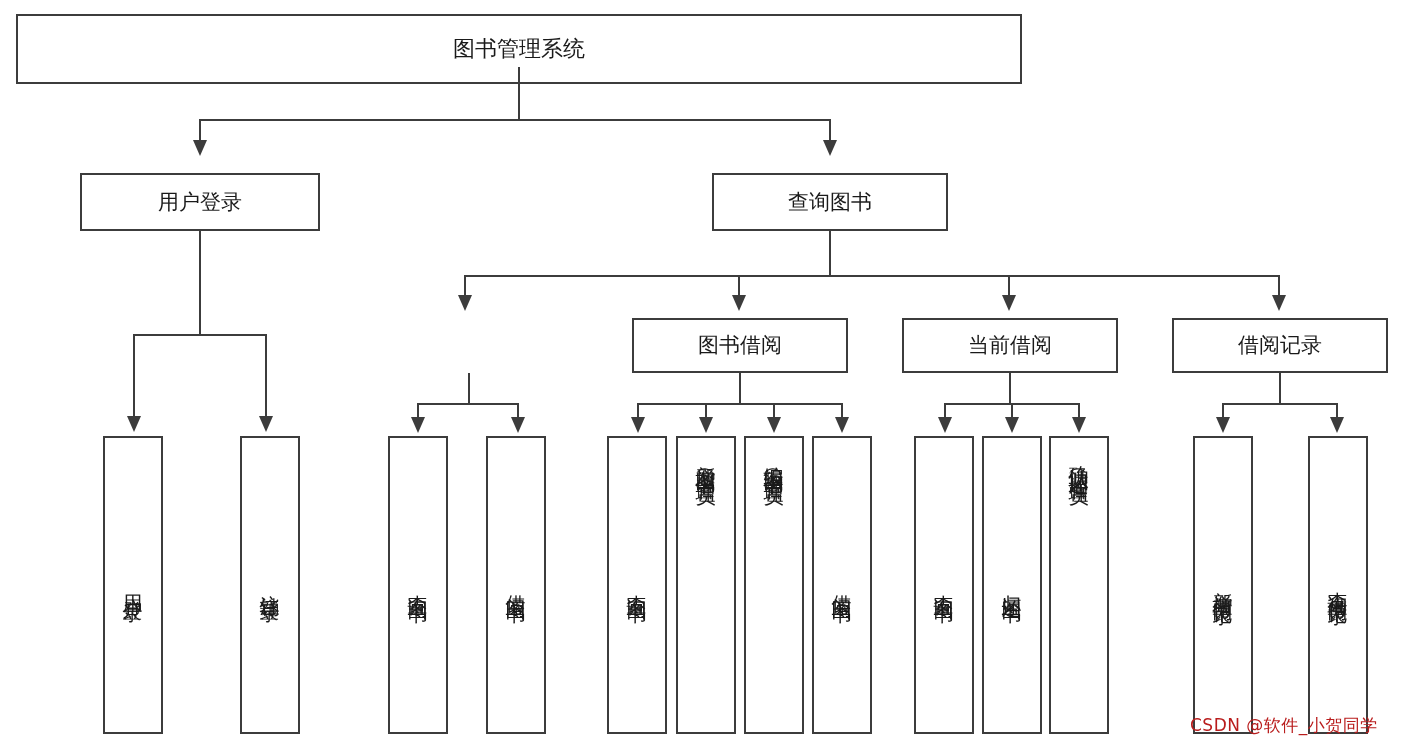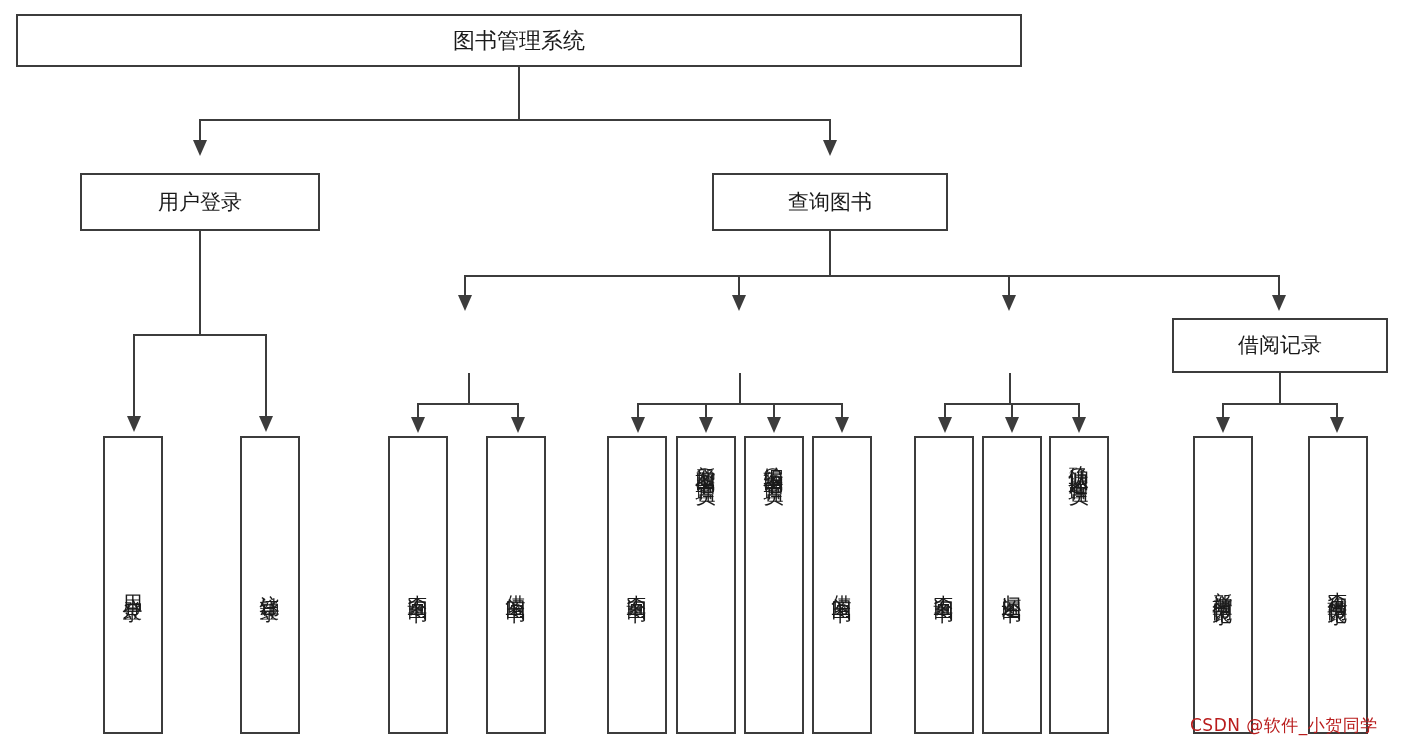--- a/index.html
+++ b/index.html
@@ -78,21 +78,21 @@
     font-size: 17px;
     white-space: nowrap;
     letter-spacing: 0.5px;
   }
 </style>
 </head>
 <body>
 
 <div id="canvas">
 
-  <div class="node horiz root" style="left:16px; top:14px; width:1006px; height:53px;">
+  <div class="node horiz root" style="left:16px; top:14px; width:1006px; height:70px;">
     <span class="label">图书管理系统</span>
   </div>
 
   <div class="edge v" style="left:518px; top:67px; width:2px; height:53px;"></div>
 
   <div class="edge h" style="left:199px; top:119px; width:632px; height:2px;"></div>
   <div class="edge v" style="left:199px; top:119px; width:2px; height:23px;"></div>
   <div class="edge v" style="left:829px; top:119px; width:2px; height:23px;"></div>
   <div class="arrow" style="left:193px; top:140px;"></div>
   <div class="arrow" style="left:823px; top:140px;"></div>
@@ -116,20 +116,26 @@
   <div class="edge h" style="left:464px; top:275px; width:816px; height:2px;"></div>
   <div class="edge v" style="left:464px; top:275px; width:2px; height:22px;"></div>
   <div class="edge v" style="left:738px; top:275px; width:2px; height:22px;"></div>
   <div class="edge v" style="left:1008px; top:275px; width:2px; height:22px;"></div>
   <div class="edge v" style="left:1278px; top:275px; width:2px; height:22px;"></div>
   <div class="arrow" style="left:458px; top:295px;"></div>
   <div class="arrow" style="left:732px; top:295px;"></div>
   <div class="arrow" style="left:1002px; top:295px;"></div>
   <div class="arrow" style="left:1272px; top:295px;"></div>
 
+  <div class="node horiz" style="left:632px; top:318px; width:216px; height:55px;">
+    <span class="label">图书借阅</span>
+  </div>
+  <div class="node horiz" style="left:902px; top:318px; width:216px; height:55px;">
+    <span class="label">当前借阅</span>
+  </div>
   <div class="node horiz" style="left:1172px; top:318px; width:216px; height:55px;">
     <span class="label">借阅记录</span>
   </div>
 
   <div class="edge v" style="left:468px; top:373px; width:2px; height:31px;"></div>
   <div class="edge h" style="left:417px; top:403px; width:102px; height:2px;"></div>
   <div class="edge v" style="left:417px; top:403px; width:2px; height:16px;"></div>
   <div class="edge v" style="left:517px; top:403px; width:2px; height:16px;"></div>
   <div class="arrow" style="left:411px; top:417px;"></div>
   <div class="arrow" style="left:511px; top:417px;"></div>

